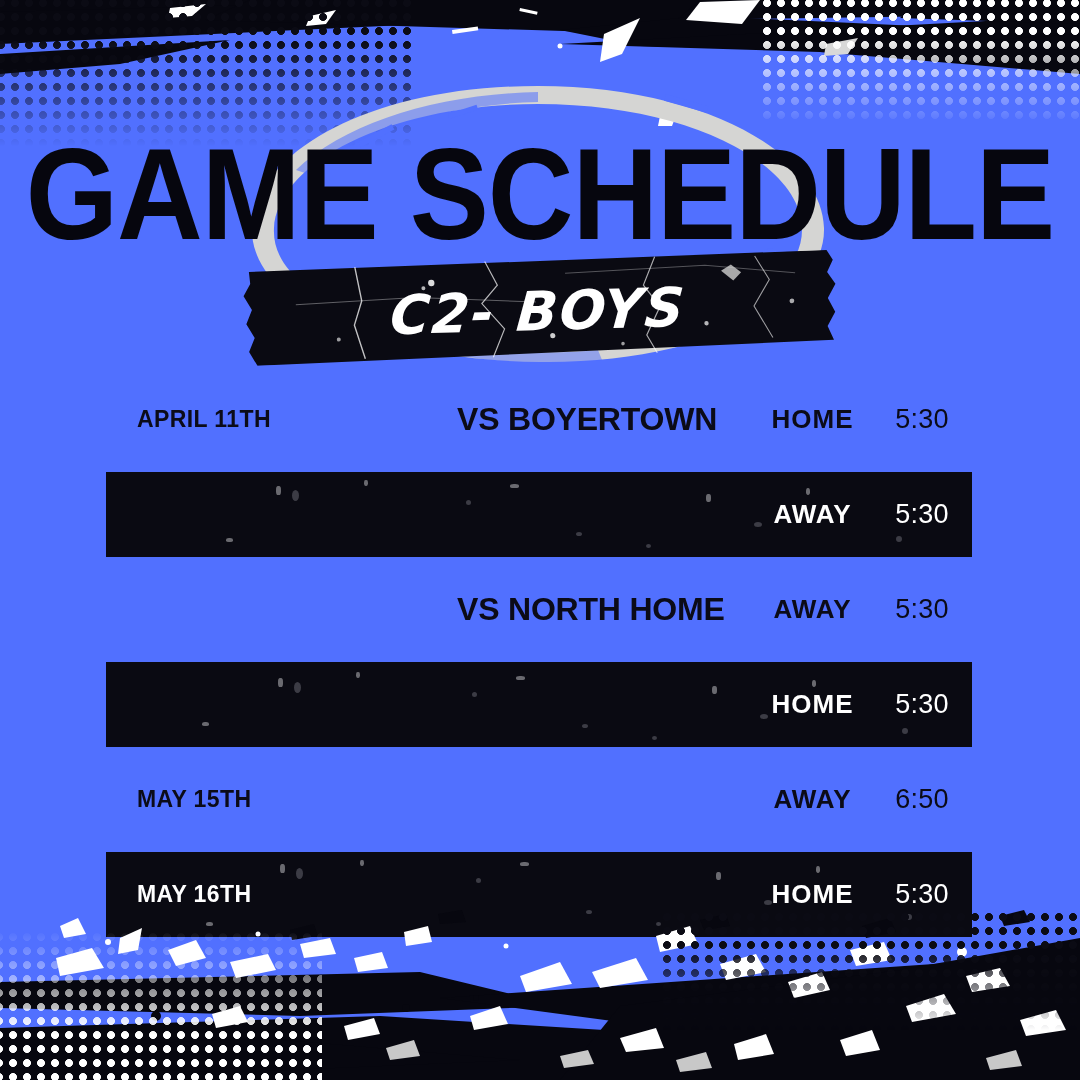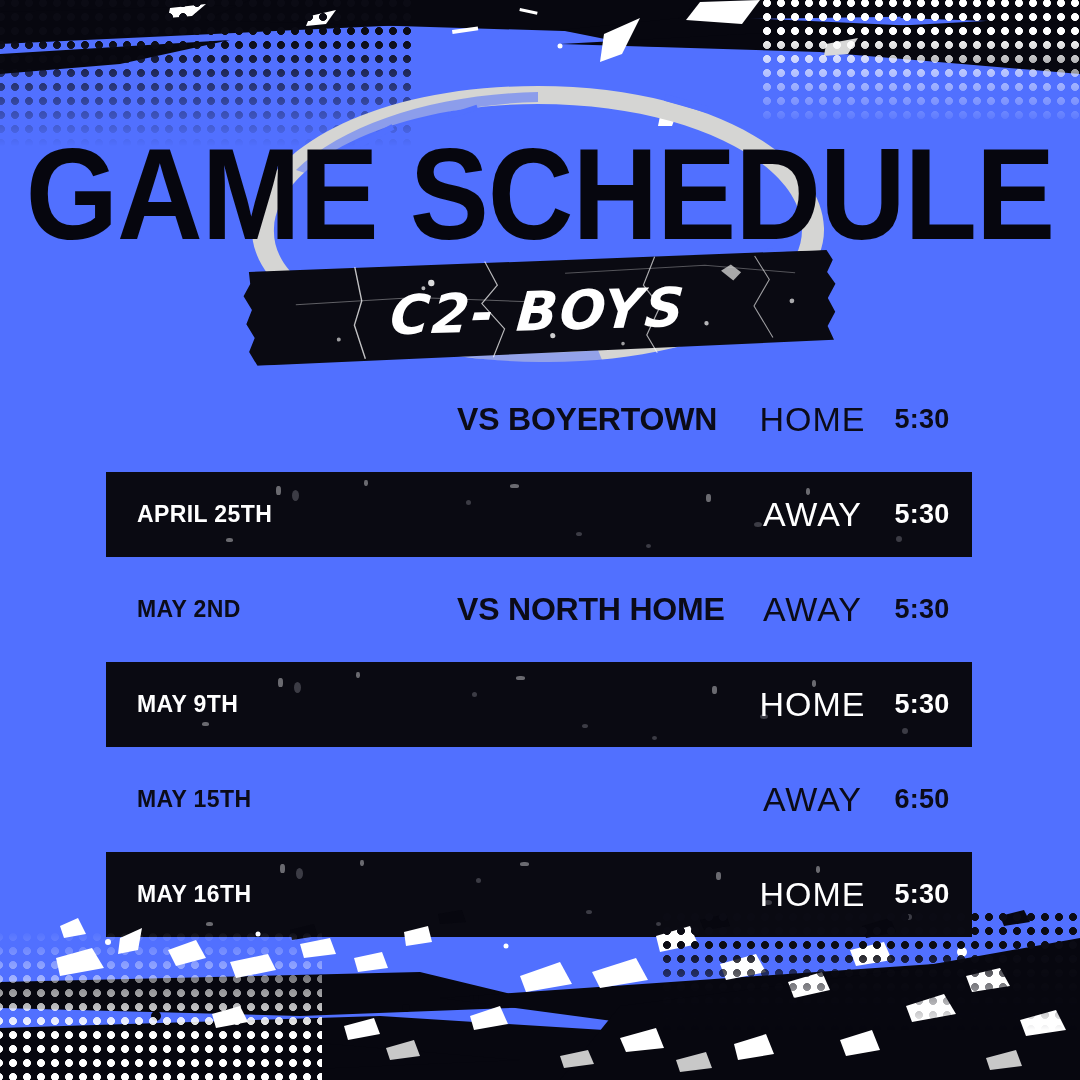--- a/index.html
+++ b/index.html
@@ -84,26 +84,26 @@
     font-size:23px;font-weight:bold;letter-spacing:.4px;
   }
   .c-opp{
     position:absolute;left:457px;top:0;width:285px;height:95px;
     display:flex;align-items:center;
     font-size:32px;font-weight:bold;letter-spacing:-.2px;white-space:nowrap;
   }
   .c-loc{
     position:absolute;left:750px;top:0;width:125px;height:95px;
     display:flex;align-items:center;justify-content:center;
-    font-size:34px;font-weight:normal;letter-spacing:1px;
+    font-size:26px;font-weight:bold;letter-spacing:1px;
   }
   .c-time{
     position:absolute;left:862px;top:0;width:120px;height:95px;
     display:flex;align-items:center;justify-content:center;
-    font-size:27px;font-weight:bold;letter-spacing:.3px;
+    font-size:27px;font-weight:normal;letter-spacing:.3px;
   }
   .dark .c-date,.dark .c-opp,.dark .c-loc,.dark .c-time{color:#FFFFFF;}
   .light .c-date,.light .c-opp,.light .c-loc,.light .c-time{color:#0B0B18;}
 </style>
 </head>
 <body>
 
 <div class="poster">
 
   <div class="edge top">
@@ -168,20 +168,21 @@
       <circle cx="386" cy="88" r="1.8" fill="#ffffff" opacity=".6"></circle>
       <path d="M486,18 l10,-6 l10,8 l-8,8 z" fill="#cfcfcf" opacity=".8"></path>
     </svg>
     <div class="banner-text">C2- BOYS</div>
   </div>
 
   <div class="schedule">
 
     <div class="row light">
       <div class="cells">
+        <div class="c-date">APRIL 11TH</div>
         <div class="c-opp">VS BOYERTOWN</div>
         <div class="c-loc">HOME</div>
         <div class="c-time">5:30</div>
       </div>
     </div>
 
     <div class="row dark">
       <div class="band">
         <div class="speck" style="left:170px;top:14px;width:5px;height:9px;"></div>
         <div class="speck2" style="left:186px;top:18px;width:7px;height:11px;"></div>
@@ -190,29 +191,27 @@
         <div class="speck" style="left:404px;top:12px;width:9px;height:4px;"></div>
         <div class="speck2" style="left:470px;top:60px;width:6px;height:4px;"></div>
         <div class="speck" style="left:600px;top:22px;width:5px;height:8px;"></div>
         <div class="speck2" style="left:648px;top:50px;width:8px;height:5px;"></div>
         <div class="speck" style="left:700px;top:16px;width:4px;height:7px;"></div>
         <div class="speck2" style="left:790px;top:64px;width:6px;height:6px;"></div>
         <div class="speck" style="left:120px;top:66px;width:7px;height:4px;"></div>
         <div class="speck2" style="left:540px;top:72px;width:5px;height:4px;"></div>
       </div>
       <div class="cells">
-        <div class="c-date">APRIL 25TH</div>
         <div class="c-loc">AWAY</div>
         <div class="c-time">5:30</div>
       </div>
     </div>
 
     <div class="row light">
       <div class="cells">
-        <div class="c-date">MAY 2ND</div>
         <div class="c-opp">VS NORTH HOME</div>
         <div class="c-loc">AWAY</div>
         <div class="c-time">5:30</div>
       </div>
     </div>
 
     <div class="row dark">
       <div class="band">
         <div class="speck" style="left:172px;top:16px;width:5px;height:9px;"></div>
         <div class="speck2" style="left:188px;top:20px;width:7px;height:11px;"></div>
@@ -221,21 +220,20 @@
         <div class="speck" style="left:410px;top:14px;width:9px;height:4px;"></div>
         <div class="speck2" style="left:476px;top:62px;width:6px;height:4px;"></div>
         <div class="speck" style="left:606px;top:24px;width:5px;height:8px;"></div>
         <div class="speck2" style="left:654px;top:52px;width:8px;height:5px;"></div>
         <div class="speck" style="left:706px;top:18px;width:4px;height:7px;"></div>
         <div class="speck2" style="left:796px;top:66px;width:6px;height:6px;"></div>
         <div class="speck" style="left:96px;top:60px;width:7px;height:4px;"></div>
         <div class="speck2" style="left:546px;top:74px;width:5px;height:4px;"></div>
       </div>
       <div class="cells">
-        <div class="c-date">MAY 9TH</div>
         <div class="c-loc">HOME</div>
         <div class="c-time">5:30</div>
       </div>
     </div>
 
     <div class="row light">
       <div class="cells">
         <div class="c-date">MAY 15TH</div>
         <div class="c-loc">AWAY</div>
         <div class="c-time">6:50</div>

